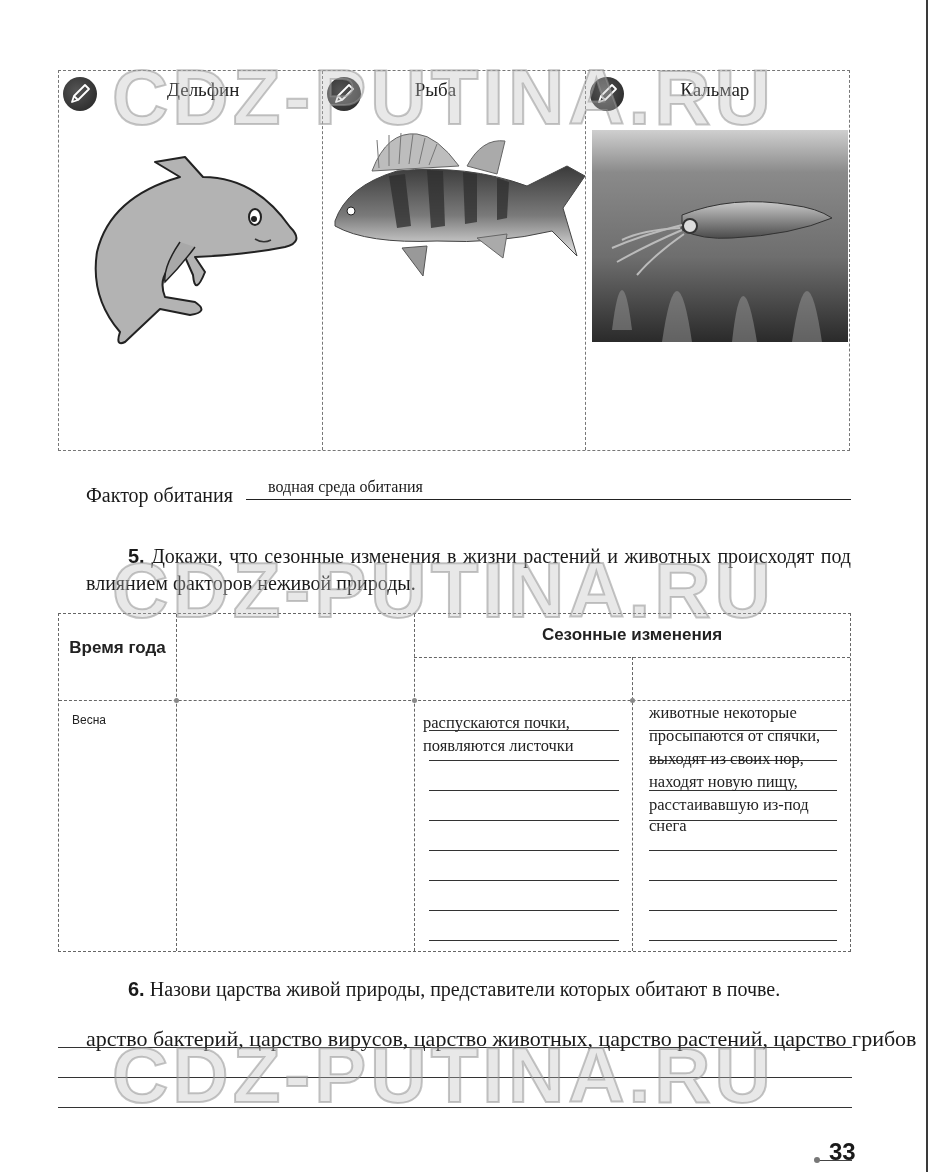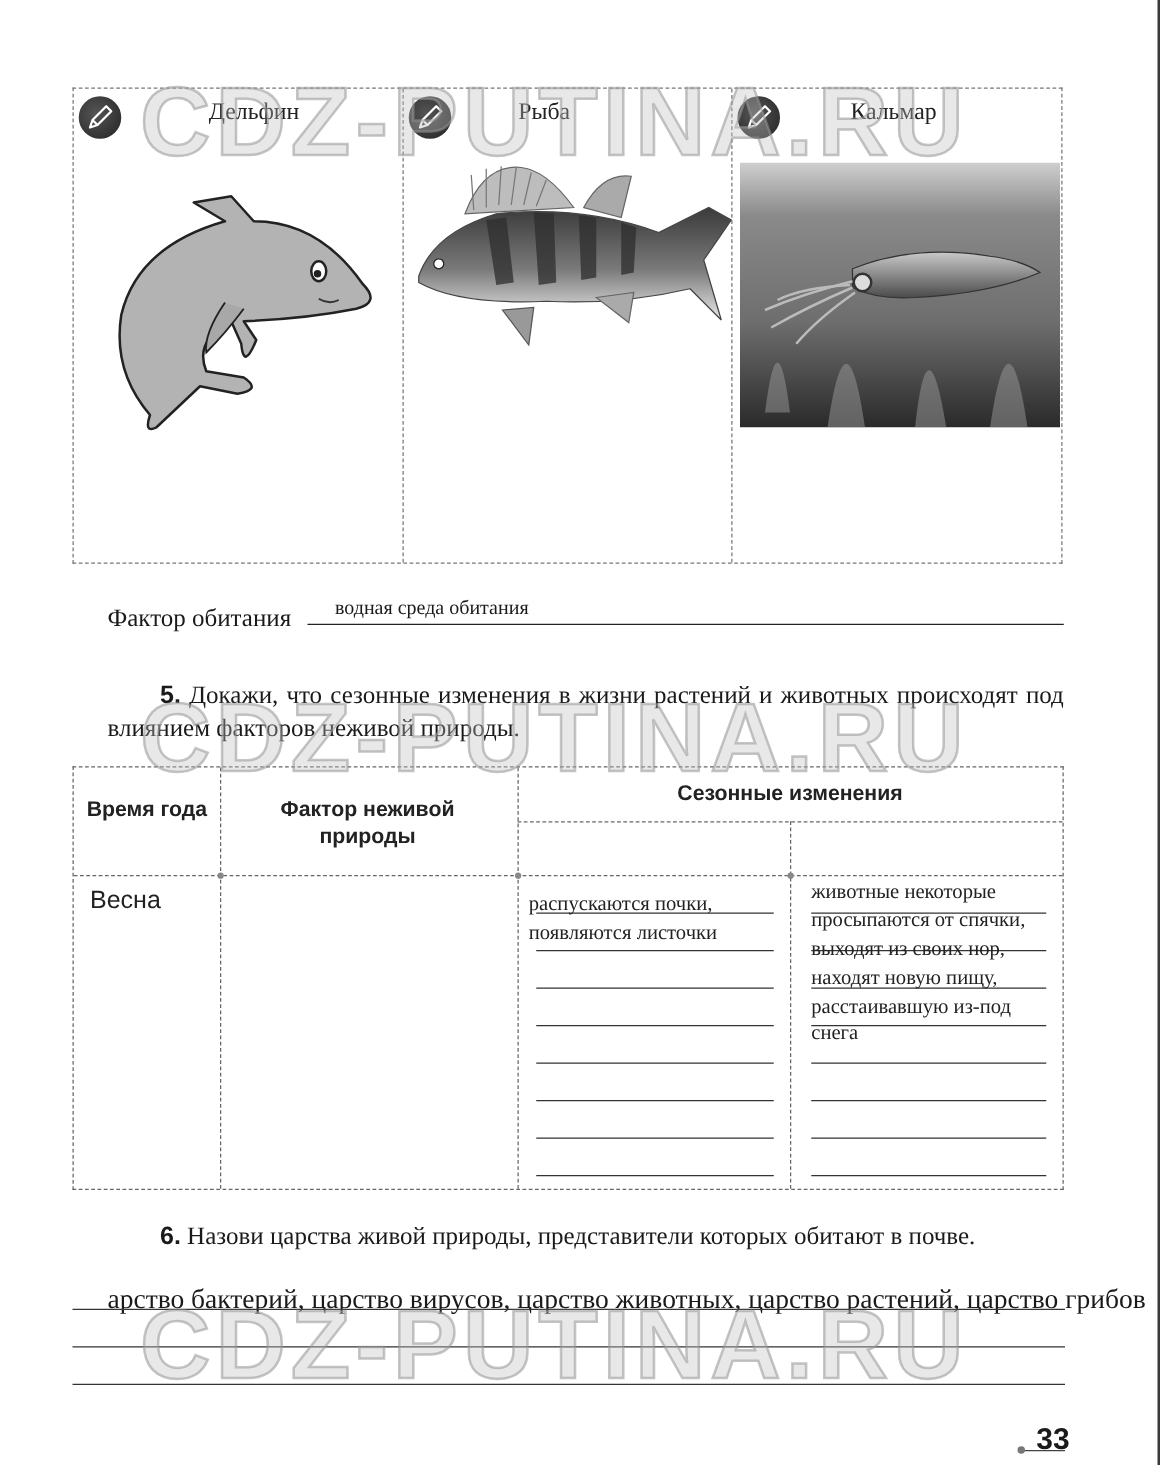--- a/index.html
+++ b/index.html
@@ -55,21 +55,21 @@
 
   
   .seasons {
     position: absolute; left: 58px; top: 613px; width: 793px; height: 339px;
     border: 1px dashed #666; box-sizing: border-box;
     font-family: "Liberation Sans", "DejaVu Sans", sans-serif;
   }
   .vline { position: absolute; border-left: 1px dashed #666; }
   .hline { position: absolute; border-top: 1px dashed #666; }
   .hdr { position: absolute; font-size: 17px; font-weight: bold; text-align: center; line-height: 21px; color: #222; }
-  .cell-text { position: absolute; font-size: 20px; line-height: 22px; color: #222; }
+  .cell-text { position: absolute; font-size: 12px; line-height: 22px; color: #222; }
   .hand { position: absolute; font-family: "Liberation Serif", "DejaVu Serif", serif; font-size: 16.5px; line-height: 23px; color: #222; }
   .rule { position: absolute; height: 0; border-top: 1.5px solid #333; }
   .dot { position: absolute; width: 5px; height: 5px; border-radius: 50%; background: #888; }
 
   .answer6 { position: absolute; left: 62px; top: 1026px; font-size: 22px; white-space: nowrap; margin-left: 24px; }
   .page-no {
     position: absolute; left: 829px; top: 1138px; font-family: "Liberation Sans", "DejaVu Sans", sans-serif;
     font-weight: bold; font-size: 24px;
   }
   .page-rule { position: absolute; left: 818px; top: 1160px; width: 34px; border-top: 1px solid #444; }
@@ -187,21 +187,20 @@
   <div class="vline" style="left:117px;top:0;height:337px;"></div>
   <div class="vline" style="left:355px;top:0;height:337px;"></div>
   <div class="vline" style="left:573px;top:43px;height:294px;"></div>
   <div class="hline" style="left:355px;top:43px;width:436px;"></div>
   <div class="hline" style="left:0;top:86px;width:791px;"></div>
   <div class="dot" style="left:115px;top:84px;"></div>
   <div class="dot" style="left:353px;top:84px;"></div>
   <div class="dot" style="left:571px;top:84px;"></div>
 
   <div class="hdr" style="left:0;top:23px;width:117px;">Время года</div>
-  <div class="hdr" style="left:135px;top:23px;width:200px;">Фактор неживой природы</div>
   <div class="hdr" style="left:355px;top:10px;width:436px;">Сезонные изменения</div>
 
   <div class="cell-text" style="left:13px;top:95px;">Весна</div>
 
   <div class="rule" style="left:370px;top:116px;width:190px;"></div>
   <div class="rule" style="left:370px;top:146px;width:190px;"></div>
   <div class="rule" style="left:370px;top:176px;width:190px;"></div>
   <div class="rule" style="left:370px;top:206px;width:190px;"></div>
   <div class="rule" style="left:370px;top:236px;width:190px;"></div>
   <div class="rule" style="left:370px;top:266px;width:190px;"></div>

